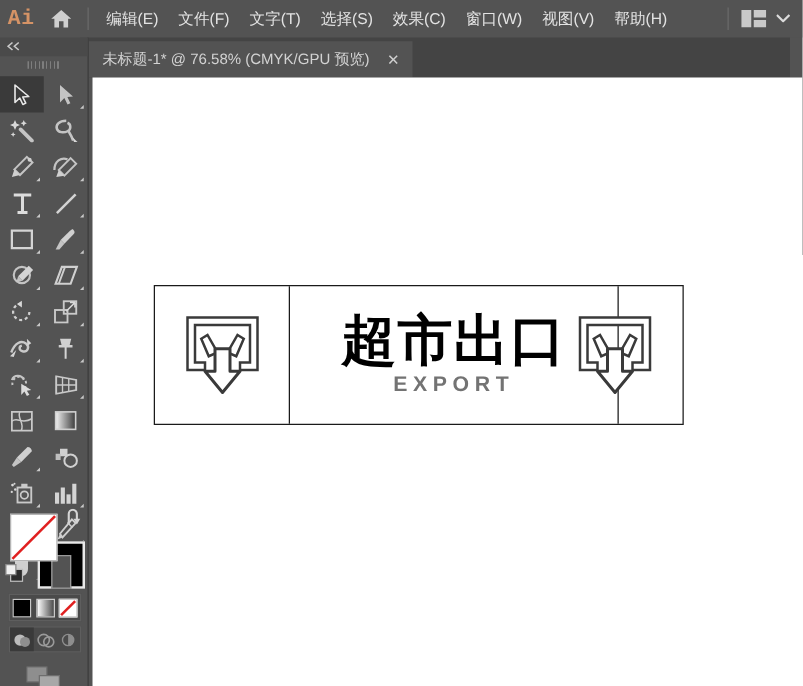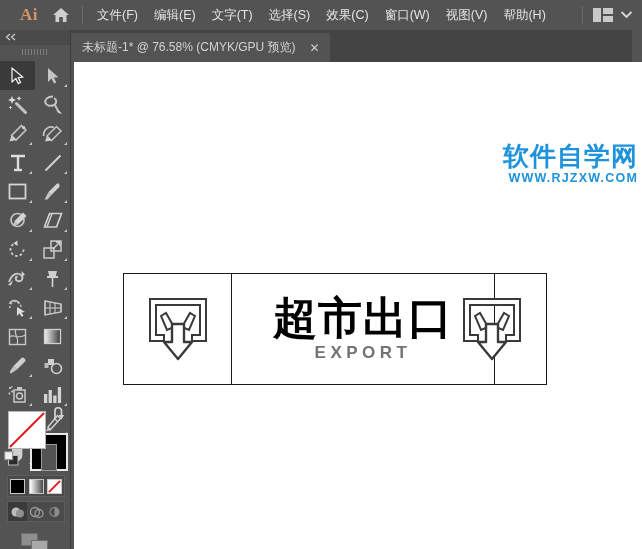--- a/index.html
+++ b/index.html
@@ -12,22 +12,21 @@
   #app{position:relative;width:642px;height:549px;}
 
   
   .menubar{
     position:absolute;left:0;top:0;width:642px;height:30px;
     background:#535353;display:flex;align-items:center;
   }
   .ai-logo{
     width:34px;height:30px;display:flex;align-items:center;justify-content:center;
     color:#d59366;font-size:17px;font-weight:bold;letter-spacing:.5px;
-    font-family:Liberation Serif, serif;
-    padding-left:12px;
+    font-family:Liberation Mono, monospace;
   }
   .home-btn{
     width:30px;height:30px;display:flex;align-items:center;justify-content:center;
   }
   .vsep{width:1px;height:18px;background:#6b6b6b;margin:0 6px;}
   .menu-items{display:flex;align-items:center;}
   .menu-item{
     color:#e3e3e3;font-size:12.5px;padding:0 8px;height:30px;
     display:flex;align-items:center;white-space:nowrap;cursor:default;
   }
@@ -135,21 +134,21 @@
   }
   .wm-en{
     font-size:12.5px;font-weight:bold;letter-spacing:1.2px;margin-top:2px;
     font-family:"Liberation Sans",sans-serif;
   }
 
   
   .art{position:absolute;left:49px;top:166px;}
   .sign-frame{
     position:relative;width:424px;height:112px;
-    border:1px solid #1a1a1a;box-sizing:border-box;background:#fff;margin-top:45px;
+    border:1px solid #1a1a1a;box-sizing:border-box;background:#fff;
   }
   .cell-div{position:absolute;top:0;bottom:0;width:1px;background:#1a1a1a;}
   .cell-left-icon{position:absolute;left:18px;top:20px;}
   .cell-right-icon{position:absolute;right:18px;top:20px;}
   .sign-text{
     position:absolute;left:108px;top:0;width:262px;height:110px;
     display:flex;flex-direction:column;align-items:center;justify-content:center;
   }
   .sign-cn{
     font-size:44px;font-weight:bold;line-height:1;color:#000;
@@ -168,22 +167,22 @@
 
   <div class="menubar">
     <div class="ai-logo" style="color: rgb(213, 147, 102);">Ai</div>
     <div class="home-btn">
       <svg width="18" height="16" viewBox="0 0 18 16" aria-hidden="true">
         <path d="M9 1 L17 8 L14.5 8 L14.5 15 L10.8 15 L10.8 10 L7.2 10 L7.2 15 L3.5 15 L3.5 8 L1 8 Z" fill="#cfcfcf"></path>
       </svg>
     </div>
     <div class="vsep"></div>
     <div class="menu-items">
+      <div class="menu-item">编辑(E)</div>
       <div class="menu-item">文件(F)</div>
-      <div class="menu-item">编辑(E)</div>
       <div class="menu-item">文字(T)</div>
       <div class="menu-item">选择(S)</div>
       <div class="menu-item">效果(C)</div>
       <div class="menu-item">窗口(W)</div>
       <div class="menu-item">视图(V)</div>
       <div class="menu-item">帮助(H)</div>
     </div>
     <div class="ws-area">
       <div class="ws-sep"></div>
       <div class="ws-icon">
@@ -519,24 +518,20 @@
           <rect x="0.5" y="0.5" width="16" height="12" fill="#8e8e8e" stroke="#6e6e6e"></rect>
           <rect x="10.5" y="7.5" width="16" height="12" fill="#a8a8a8" stroke="#6e6e6e"></rect>
         </svg>
       </div>
     </div>
 
   </div>
 
   <div class="canvas">
 
-    <div class="watermark" style="color: rgb(30, 147, 220);">
-      <div class="wm-cn">软件自学网</div>
-      <div class="wm-en">WWW.RJZXW.COM</div>
-    </div>
 
     <div class="art">
       <div class="sign-frame">
 
         <div class="cell-div" style="left:107px;"></div>
         <div class="cell-div" style="left:370px;"></div>
 
         <div class="cell-left-icon">
           <svg width="72" height="70" viewBox="0 0 72 70" aria-hidden="true">
             <path d="M8 5 L64 5 L64 47 L50 47 L50 41 L58 41 L58 11 L14 11 L14 41 L22 41 L22 47 L8 47 Z" fill="#fff" stroke="#3a3a3a" stroke-width="2"></path>

